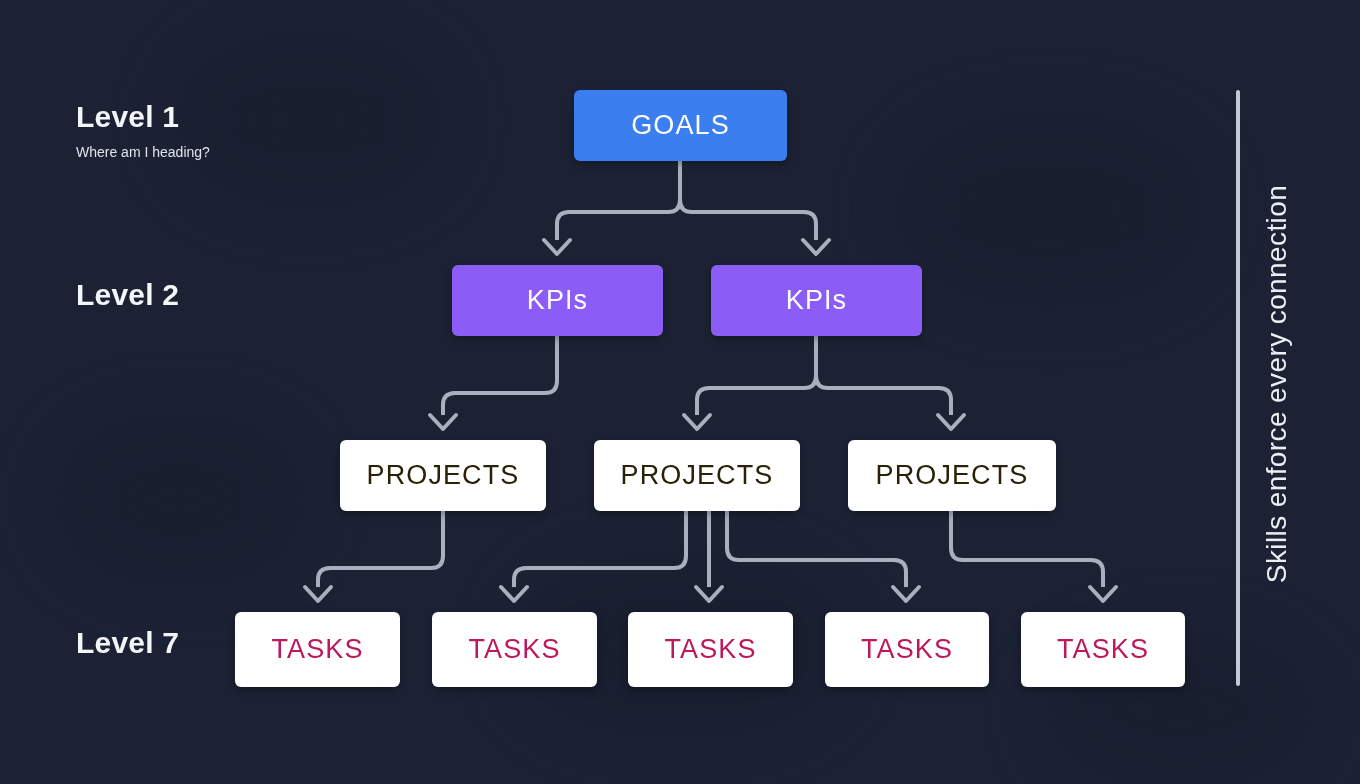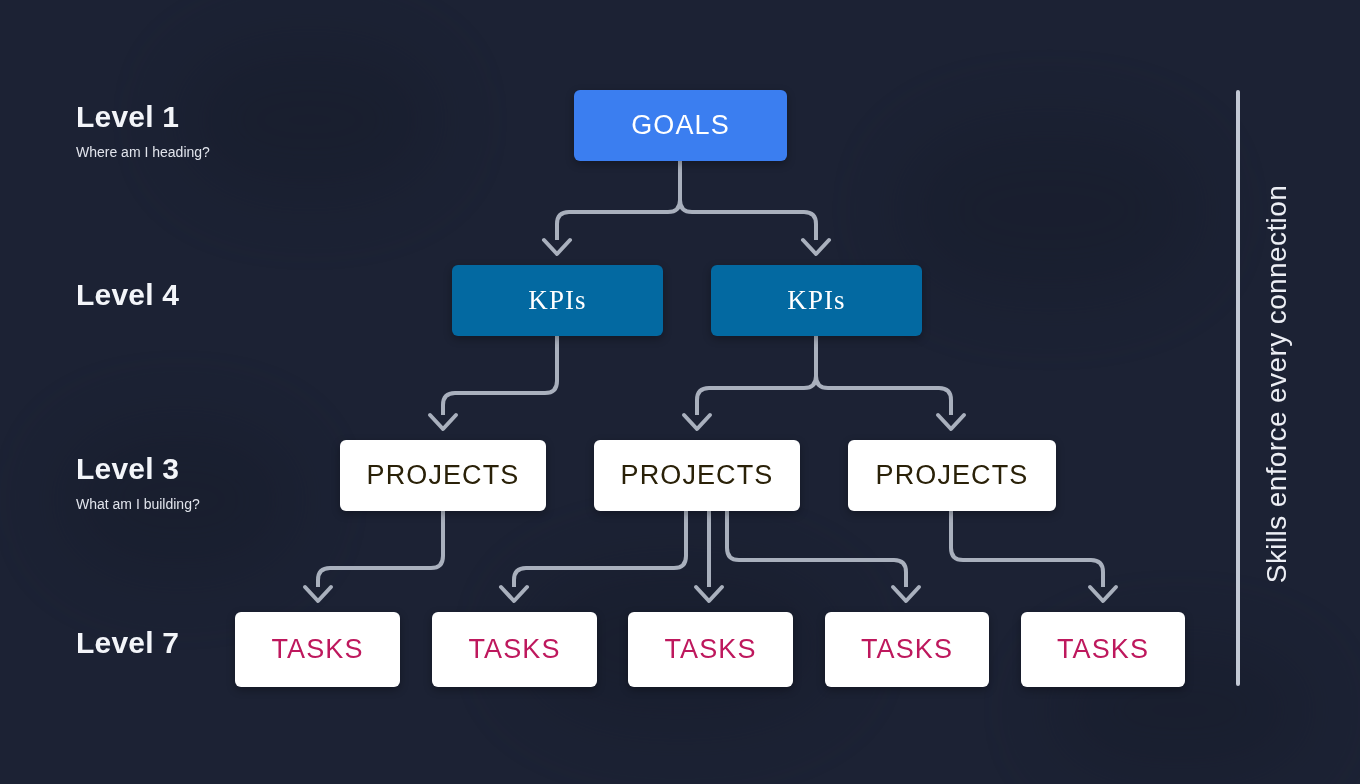--- a/index.html
+++ b/index.html
@@ -14,21 +14,21 @@
   .level-title{font-size:30px;font-weight:700;letter-spacing:.2px;}
   .level-sub{font-size:14px;font-weight:400;color:#e1e4ec;margin-top:9px;line-height:1.38;}
   .level-sub.narrow{width:160px;}
   
   .node{
     position:absolute;display:flex;align-items:center;justify-content:center;
     font-size:27px;letter-spacing:1.1px;border-radius:6px;
     box-shadow:0 3px 8px rgba(0,0,0,.30);
   }
   .goals{background:#3b7ef0;color:#ffffff;}
-  .kpi{background:#0369a1;color:#ffffff;font-family:Liberation Serif, serif;}
+  .kpi{background:#8b5cf6;color:#ffffff;}
   .project{background:#ffffff;color:#2a2108;}
   .task{background:#ffffff;color:#be185d;border-radius:6px;}
   
   .svg-layer{position:absolute;left:0;top:0;width:1360px;height:784px;}
   
   .side-line{position:absolute;left:1236px;top:90px;width:4px;height:596px;background:#c3c9d5;border-radius:2px;}
   .side-text{
     position:absolute;left:1277px;top:384px;
     transform:translate(-50%,-50%) rotate(-90deg);
     white-space:nowrap;color:#eceef4;font-size:28px;letter-spacing:.4px;
@@ -71,25 +71,21 @@
 
       <path d="M951,511 L951,548 Q951,560 963,560 L1091,560 Q1103,560 1103,572 L1103,587" marker-end="url(#arw)"></path>
     </g>
   </svg>
 
   <div class="level" style="top:100px">
     <div class="level-title">Level 1</div>
     <div class="level-sub">Where am I heading?</div>
   </div>
   <div class="level" style="top:278px">
-    <div class="level-title">Level 4</div>
-  </div>
-  <div class="level" style="top:452px">
-    <div class="level-title">Level 3</div>
-    <div class="level-sub">What am I building?</div>
+    <div class="level-title">Level 2</div>
   </div>
   <div class="level" style="top:626px">
     <div class="level-title">Level 7</div>
   </div>
 
   <div class="node goals" style="left:574px;top:90px;width:213px;height:71px">GOALS</div>
 
   <div class="node kpi" style="left:452px;top:265px;width:211px;height:71px">KPIs</div>
   <div class="node kpi" style="left:711px;top:265px;width:211px;height:71px">KPIs</div>
 

